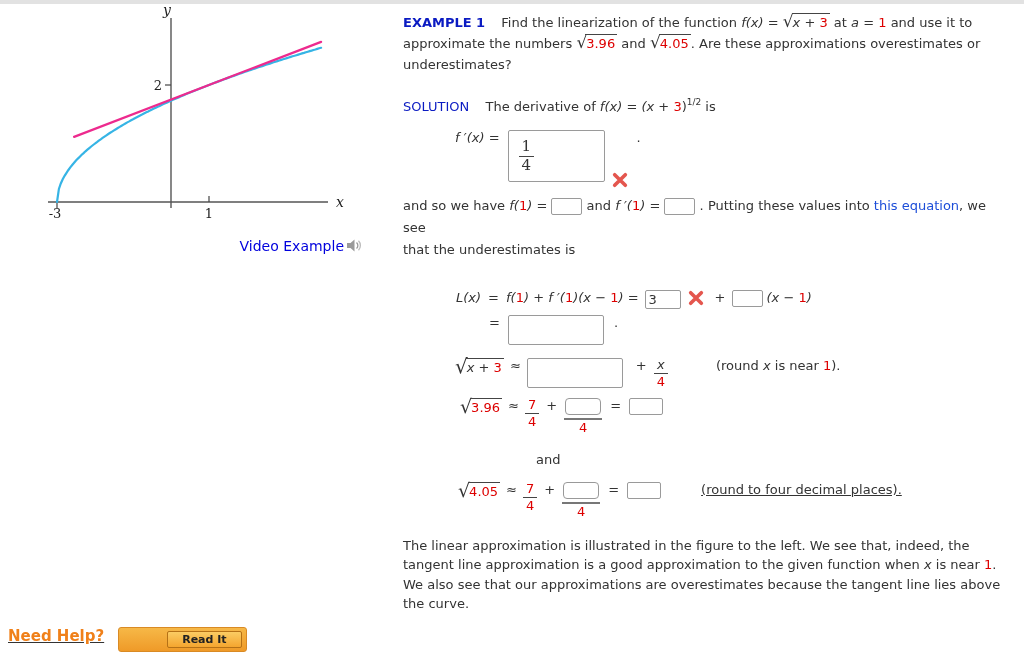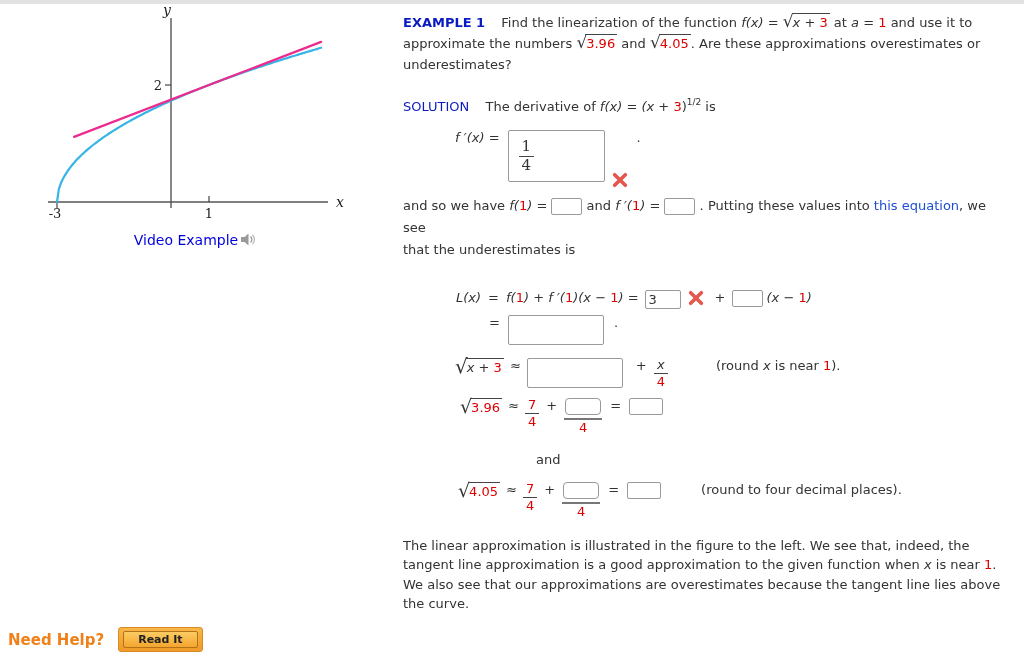--- a/index.html
+++ b/index.html
@@ -11,21 +11,21 @@
   }
   .top-rule { position:absolute; top:0; left:0; width:1024px; height:4px; background:#e2e2e2; }
 
   
   .figure-panel { position:absolute; left:28px; top:4px; width:334px; text-align:center; }
   .figure-panel svg.graph { display:block; }
   .axis { stroke:#555; stroke-width:1.4; fill:none; }
   .tick { stroke:#444; stroke-width:1.2; }
   .glabel { font-family:"DejaVu Serif", serif; font-size:13px; fill:#222; }
   .glabel.it { font-style:italic; font-size:14px; }
-  .video-row { font-size:14px; }
+  .video-row { margin-top:6px; font-size:14px;text-align:right; }
   .video-link { color:#0000dd; text-decoration:none; }
   .spk { vertical-align:-2px; margin-left:2px; }
 
   
   .content { position:absolute; left:403px; top:12px; width:606px; }
   p.para { margin:0; line-height:21px; }
   .blue { color:#0b1bc2; }
   b.blue { font-weight:bold; }
   .red { color:#dd0000; }
   .mi { font-style:italic; }
@@ -55,27 +55,27 @@
   .frac .den { padding:1px 3px 0 3px; }
   .frac-serif { font-family:"DejaVu Serif", serif; font-size:15px; }
   .frac-boxed .num { border-bottom:2px solid #777; padding:0 1px 3px 1px; }
 
   .row { display:flex; align-items:flex-start; }
   .boxwrap { position:relative; display:inline-block; }
   .xmark-abs { position:absolute; right:-23px; bottom:-9px; }
   .xmark-inline { margin:0 5px 0 7px; display:inline-flex; align-items:center; }
 
   
-  .need-help { position:absolute; left:8px; top:627px; display:flex; align-items:center; }
+  .need-help { position:absolute; left:8px; top:627px; display:flex; align-items:flex-start;text-decoration:underline; }
   .nh-label { color:#f08019; font-weight:bold; font-size:15px; }
   .readit-wrap { margin-left:14px; background:linear-gradient(#f6b847,#ef9a28); border:1px solid #d98a24;
                  border-radius:3px; padding:3px 4px; display:inline-block; cursor:pointer; }
   button.readit { background:linear-gradient(#fbcc63,#f4a52f); border:1px solid #b57116; border-radius:2px;
                   font-family:"DejaVu Sans", sans-serif; font-size:11px; font-weight:bold; color:#222;
-                  padding:1px 14px; cursor:pointer; }
+                  padding:1px 14px; cursor:pointer;margin-left:44px; }
 </style>
 </head>
 <body>
 
 <div class="top-rule" style="background: rgb(226, 226, 226);"></div>
 
 <div class="figure-panel">
   <svg class="graph" width="334" height="228" viewBox="0 0 334 228">
     <line class="axis" x1="20" y1="198" x2="300" y2="198"></line>
     <line class="axis" x1="143" y1="14" x2="143" y2="204"></line>
@@ -234,21 +234,21 @@
         <span class="num">7</span>
         <span class="den">4</span>
       </span>
     <span style="margin:0 7px;">+</span>
     <span class="frac frac-boxed">
         <span class="num"><input class="abox bx-num" style=""></span>
         <span class="den red">4</span>
       </span>
     <span style="margin:0 8px;">=</span>
     <input class="abox bx-sm" style="width: 34px;">
-    <span style="margin-left:40px;">(round to four decimal places).</span>
+    <span style="margin-left:40px;text-decoration:underline;">(round to four decimal places).</span>
   </div>
 
   <p class="para" style="margin-top:17px; line-height:19.5px;">
     <span>The linear approximation is illustrated in the figure to the left. We see that, indeed, the tangent line approximation is a good approximation to the given function when</span>
     <span class="mi">x</span>
     <span>is near</span>
     <span class="red">1</span><span>. We also see that our approximations are overestimates because the tangent line lies above the curve.</span>
   </p>
 
 </div>

